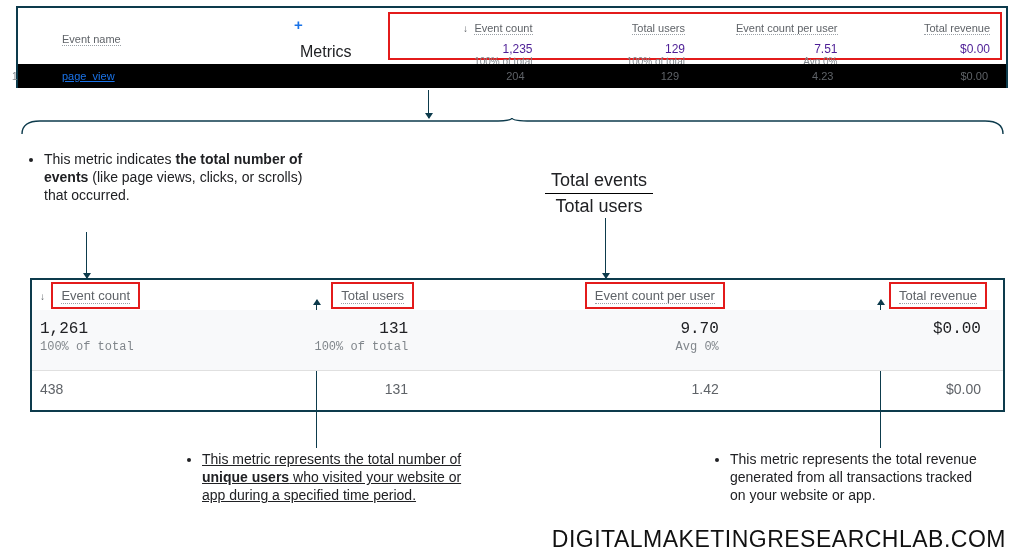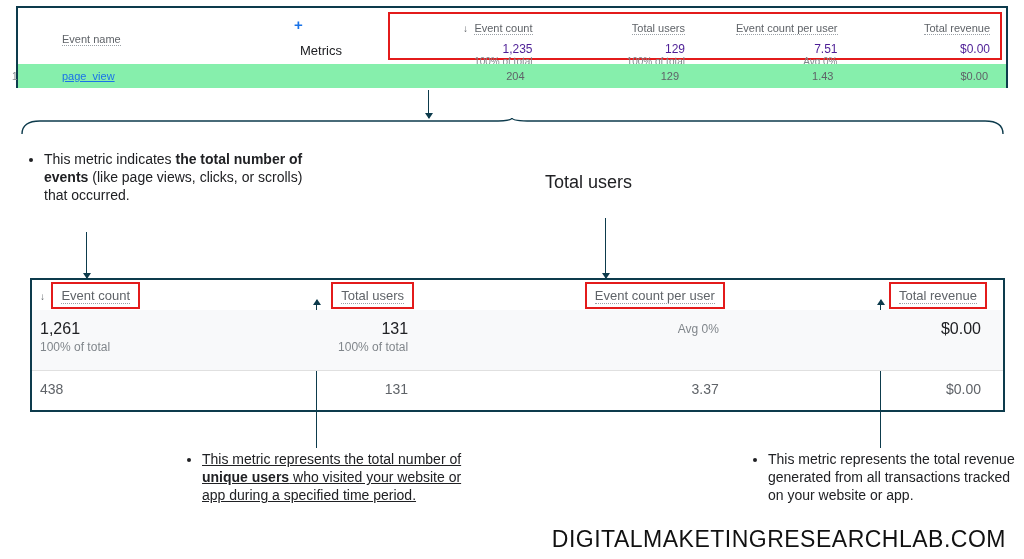--- a/index.html
+++ b/index.html
@@ -18,53 +18,53 @@
     position: absolute;
     left: 16px;
     top: 6px;
     width: 992px;
     height: 82px;
     border: 2px solid #0d3b4c;
   }
   .evcol { position:absolute; left:10px; top:16px; width:360px; }
   .evcol .hdr { font-size:11px; color:#5f6368; border-bottom:1px dotted #9aa0a6; display:inline-block; margin-top:9px; margin-left:34px; }
   .plus-btn { position:absolute; left:276px; top:8px; color:#1a73e8; font-size:15px; font-weight:bold; cursor:pointer; }
-  .metrics-label { position:absolute; left:282px; top:35px; font-size:13px; }
+  .metrics-label { position:absolute; left:282px; top:35px; font-size:16px; }
   .metric-head-row {
     position:absolute; left:370px; top:4px; right:4px; height:48px;
     border:2px solid #e31b1b;
     display:flex;
   }
   .mhcell { flex:1; padding:4px 10px 2px 4px; text-align:right; }
   .mhcell .lbl { font-size:11px; color:#5f6368; border-bottom:1px dotted #9aa0a6; display:inline-block; }
   .mhcell .big { font-size:12px; color:#4c1d95; margin-top:6px; }
   .mhcell .sub { font-size:10px; color:#80868b; }
   .dn-arrow { color:#5f6368; font-size:10px; margin-right:2px; }
   .row-idx { position:absolute; left:-6px; top:63px; font-size:10px; color:#80868b; }
   .data-row {
     position:absolute; left:0; right:0; top:56px; height:24px;
-    background:#86efac; display:flex; align-items:center;
+    background:#000000; display:flex; align-items:center;
   }
   .data-row .ev { width:370px; padding-left:44px; font-size:11px; }
   .data-row .ev a { color:#1a73e8; text-decoration:underline; }
   .data-row .v { flex:1; text-align:right; padding-right:18px; font-size:11px; color:#5f6368; }
 
   
   .varrow1 { position:absolute; left:428px; top:90px; width:0; height:28px; border-left:1.5px solid #0d3b4c; }
   .varrow1::after { content:""; position:absolute; left:-4px; bottom:-1px; border-left:4px solid transparent; border-right:4px solid transparent; border-top:6px solid #0d3b4c; }
   .brace { position:absolute; left:20px; top:118px; width:985px; height:16px; }
   .brace svg { width:100%; height:100%; }
 
   
   .note { position:absolute; font-size:14px; line-height:1.3; max-width:280px; }
   .note ul { margin:0; padding-left:18px; }
   .note .b { font-weight:bold; }
   .note-ec { left:26px; top:150px; }
   .note-tu { left:184px; top:450px; max-width:300px;text-decoration:underline; }
-  .note-tr { left:750px; top:450px; max-width:270px; }
+  .note-tr { left:712px; top:450px; max-width:270px; }
   .frac { position:absolute; left:545px; top:170px; text-align:center; font-size:18px; }
   .frac .top { border-bottom:1.5px solid #000; padding:0 6px 2px; }
   .frac .bot { padding-top:2px; }
 
   
   .conn { position:absolute; width:0; border-left:1.5px solid #0d3b4c; }
   .conn::after { content:""; position:absolute; left:-4px; bottom:-1px; border-left:4px solid transparent; border-right:4px solid transparent; border-top:6px solid #0d3b4c; }
   .conn-ec  { left:86px;  top:232px; height:46px; }
   .conn-frac{ left:605px; top:218px; height:60px; }
   .conn-up { position:absolute; width:0; border-left:1.5px solid #0d3b4c; }
@@ -78,21 +78,21 @@
     border:2px solid #0d3b4c;
   }
   .sp-head { display:flex; height:30px; align-items:center; }
   .sp-head .cell { position:relative; text-align:right; padding-right:16px; }
   .sp-head .cell .box { display:inline-block; border:2px solid #e31b1b; padding:2px 8px 3px; }
   .sp-head .cell .lbl { font-size:13px; color:#5f6368; border-bottom:1px dotted #9aa0a6; display:inline-block; }
   .c1 { width:17%; text-align:left !important; padding-left:8px !important; }
   .c2 { width:24%; }
   .c3 { width:32%; }
   .c4 { width:27%; }
-  .sp-sum { display:flex; height:60px; background:#f8f9fa; }
+  .sp-sum { display:flex; height:60px; background:#f8f9fa;font-family:Liberation Mono, monospace; }
   .sp-sum .cell { text-align:right; padding:10px 22px 6px 6px; }
   .sp-sum .big { font-size:16px; color:#202124; }
   .sp-sum .sub { font-size:12px; color:#80868b; margin-top:2px; }
   .sp-row { display:flex; height:36px; align-items:center; border-top:1px solid #e0e0e0; }
   .sp-row .cell { text-align:right; padding-right:22px; font-size:14px; color:#5f6368; }
 
   .watermark {
     position:absolute; right:18px; bottom:6px;
     font-family: Impact, "Arial Black", sans-serif;
     letter-spacing:0.5px; font-size:23px; color:#111;
@@ -133,41 +133,42 @@
   </div>
 
   <span class="row-idx">1</span>
 
   <div class="data-row">
     <div class="ev">
       <a href="#">page_view</a>
     </div>
     <div class="v">204</div>
     <div class="v">129</div>
-    <div class="v">1.43</div>
+    <div class="v">4.23</div>
     <div class="v">$0.00</div>
   </div>
 </div>
 
 <div class="varrow1"></div>
 <div class="brace">
   <svg viewBox="0 0 985 16" preserveAspectRatio="none">
     <path d="M2,16 Q2,3 20,3 L472,3 Q492,3 492,0 Q492,3 512,3 L965,3 Q983,3 983,16" fill="none" stroke="#0d3b4c" stroke-width="1.4"></path>
   </svg>
 </div>
 
 <div class="note note-ec">
   <ul>
       <li>
     <span>This metric indicates </span><span class="b">the total number of events</span><span> (like page views, clicks, or scrolls) that occurred.</span>
   </li>
     </ul>
 </div>
 
 <div class="frac">
+  <div class="top">Total events</div>
   <div class="bot">Total users</div>
 </div>
 
 <div class="conn conn-ec"></div>
 <div class="conn conn-frac"></div>
 <div class="conn-up conn-tu"></div>
 <div class="conn-up conn-tr"></div>
 
 <div class="second-panel">
   <div class="sp-head">
@@ -188,31 +189,32 @@
   <div class="sp-sum">
     <div class="cell c1">
       <div class="big">1,261</div>
       <div class="sub">100% of total</div>
     </div>
     <div class="cell c2">
       <div class="big">131</div>
       <div class="sub">100% of total</div>
     </div>
     <div class="cell c3">
+      <div class="big">9.70</div>
       <div class="sub">Avg 0%</div>
     </div>
     <div class="cell c4">
       <div class="big">$0.00</div>
       <div class="sub"></div>
     </div>
   </div>
   <div class="sp-row">
     <div class="cell c1">438</div>
     <div class="cell c2">131</div>
-    <div class="cell c3">3.37</div>
+    <div class="cell c3">1.42</div>
     <div class="cell c4">$0.00</div>
   </div>
 </div>
 
 <div class="note note-tu">
   <ul>
       <li>
     <span>This metric represents the total number of </span><span class="b">unique users</span><span> who visited your website or app during a specified time period.</span>
   </li>
     </ul>

